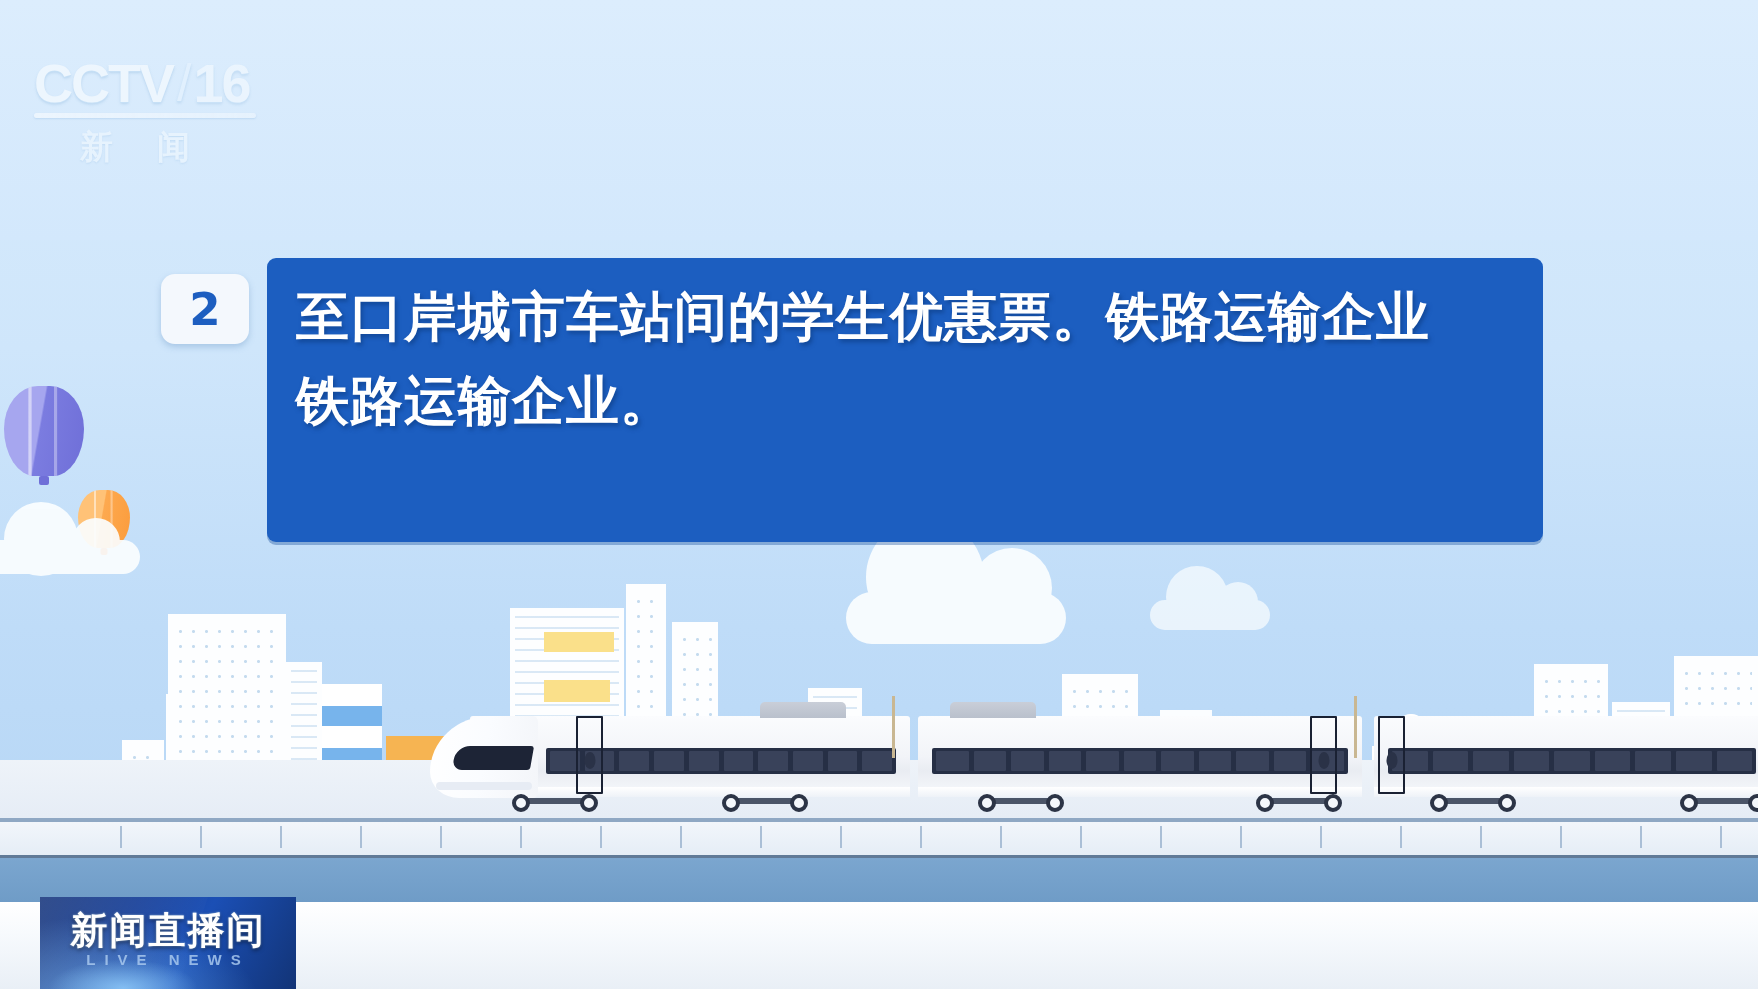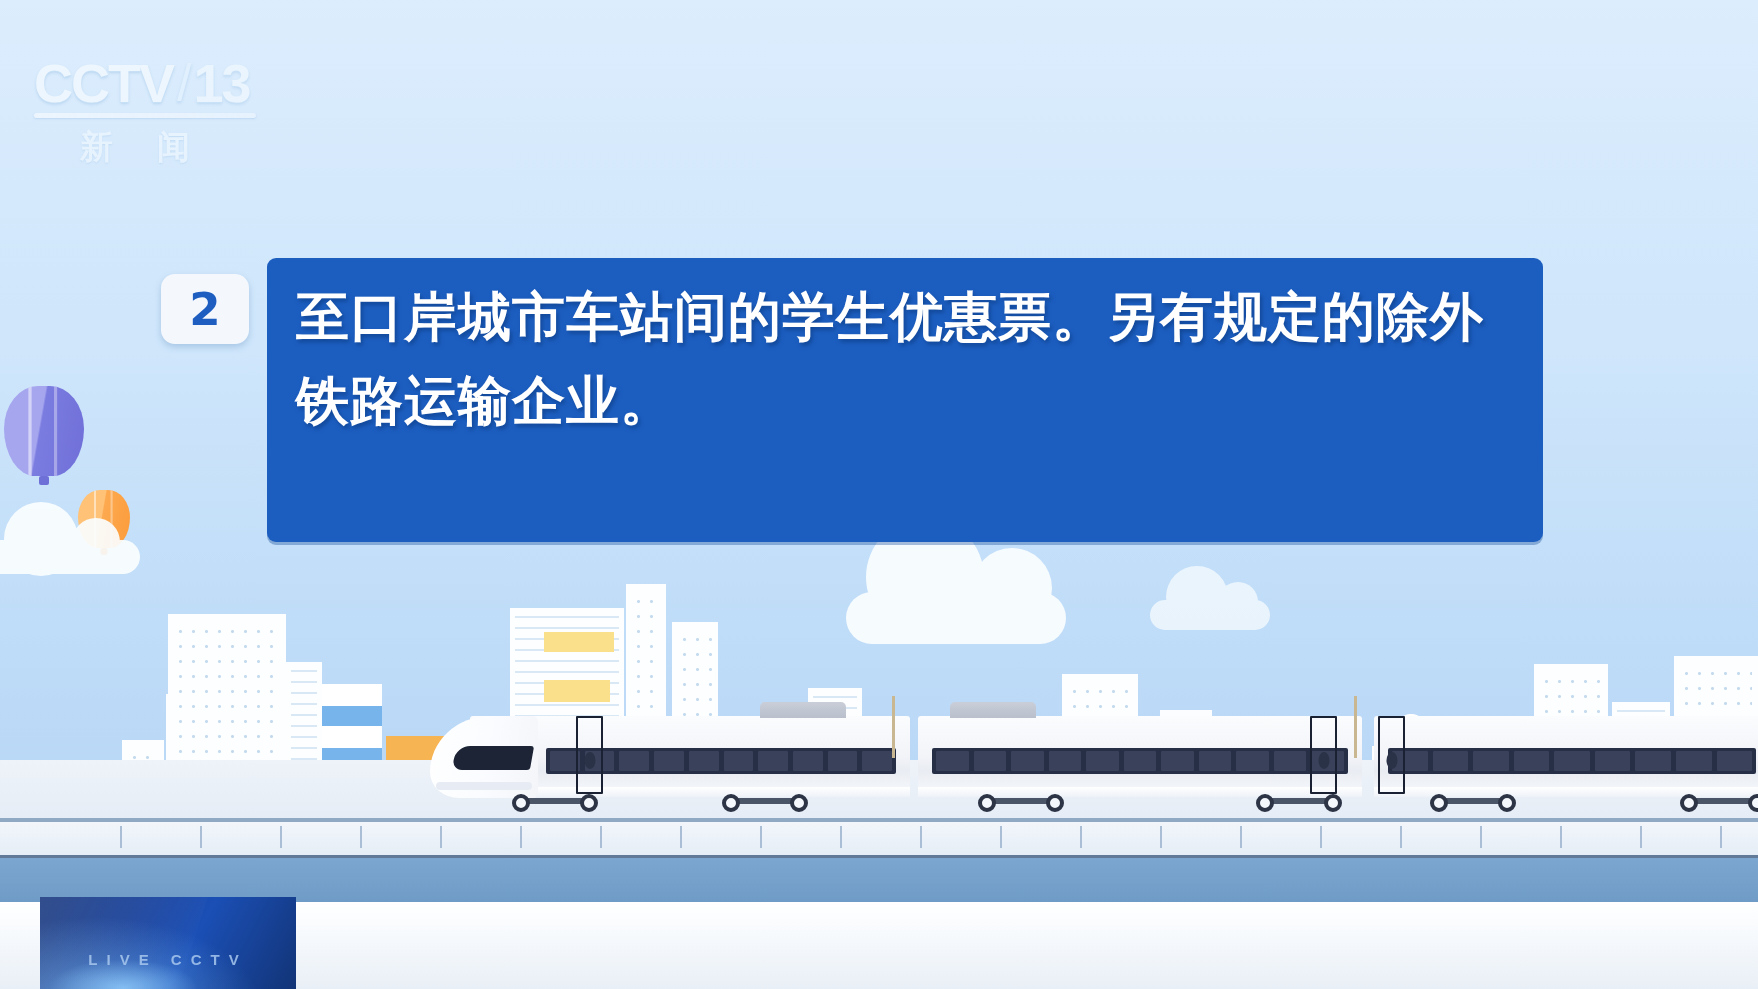--- a/index.html
+++ b/index.html
@@ -272,21 +272,21 @@
 
 <div class="stage">
 
   <div class="sky"></div>
   <div class="sky-top-wash"></div>
 
   <div class="logo-wm">
     <div class="logo-cctv">
       <span>CCTV</span>
       <span class="logo-slash">/</span>
-      <span class="logo-13">13</span>
+      <span class="logo-13">16</span>
     </div>
     <div class="logo-rule"></div>
     <div class="logo-cn">
       <span>新</span>
       <span>闻</span>
     </div>
   </div>
 
   <div class="balloon balloon-purple">
     <div class="env"></div>
@@ -523,30 +523,31 @@
       </div>
     <div class="bogie" style="left:1250px;">
         <div class="axle"></div>
         <div class="wheel l"></div>
         <div class="wheel r"></div>
       </div>
   </div>
 
   <div class="callout">
     <div class="callout-text">
-      <div>至口岸城市车站间的学生优惠票。另有规定的除外</div>
+      <div>至口岸城市车站间的学生优惠票。铁路运输企业</div>
       <div>铁路运输企业。</div>
     </div>
   </div>
   <div class="badge-num">2</div>
 
   <div class="lt-sep"></div>
   <div class="lt-blueband"></div>
   <div class="lt-whiteband"></div>
 
 
   <div class="ch-box">
     <div class="sheen"></div>
     <div class="ch-glow"></div>
-    <div class="ch-sub">LIVE CCTV</div>
+    <div class="ch-name">新闻直播间</div>
+    <div class="ch-sub">LIVE NEWS</div>
   </div>
 
 </div>
 
 </body></html>

